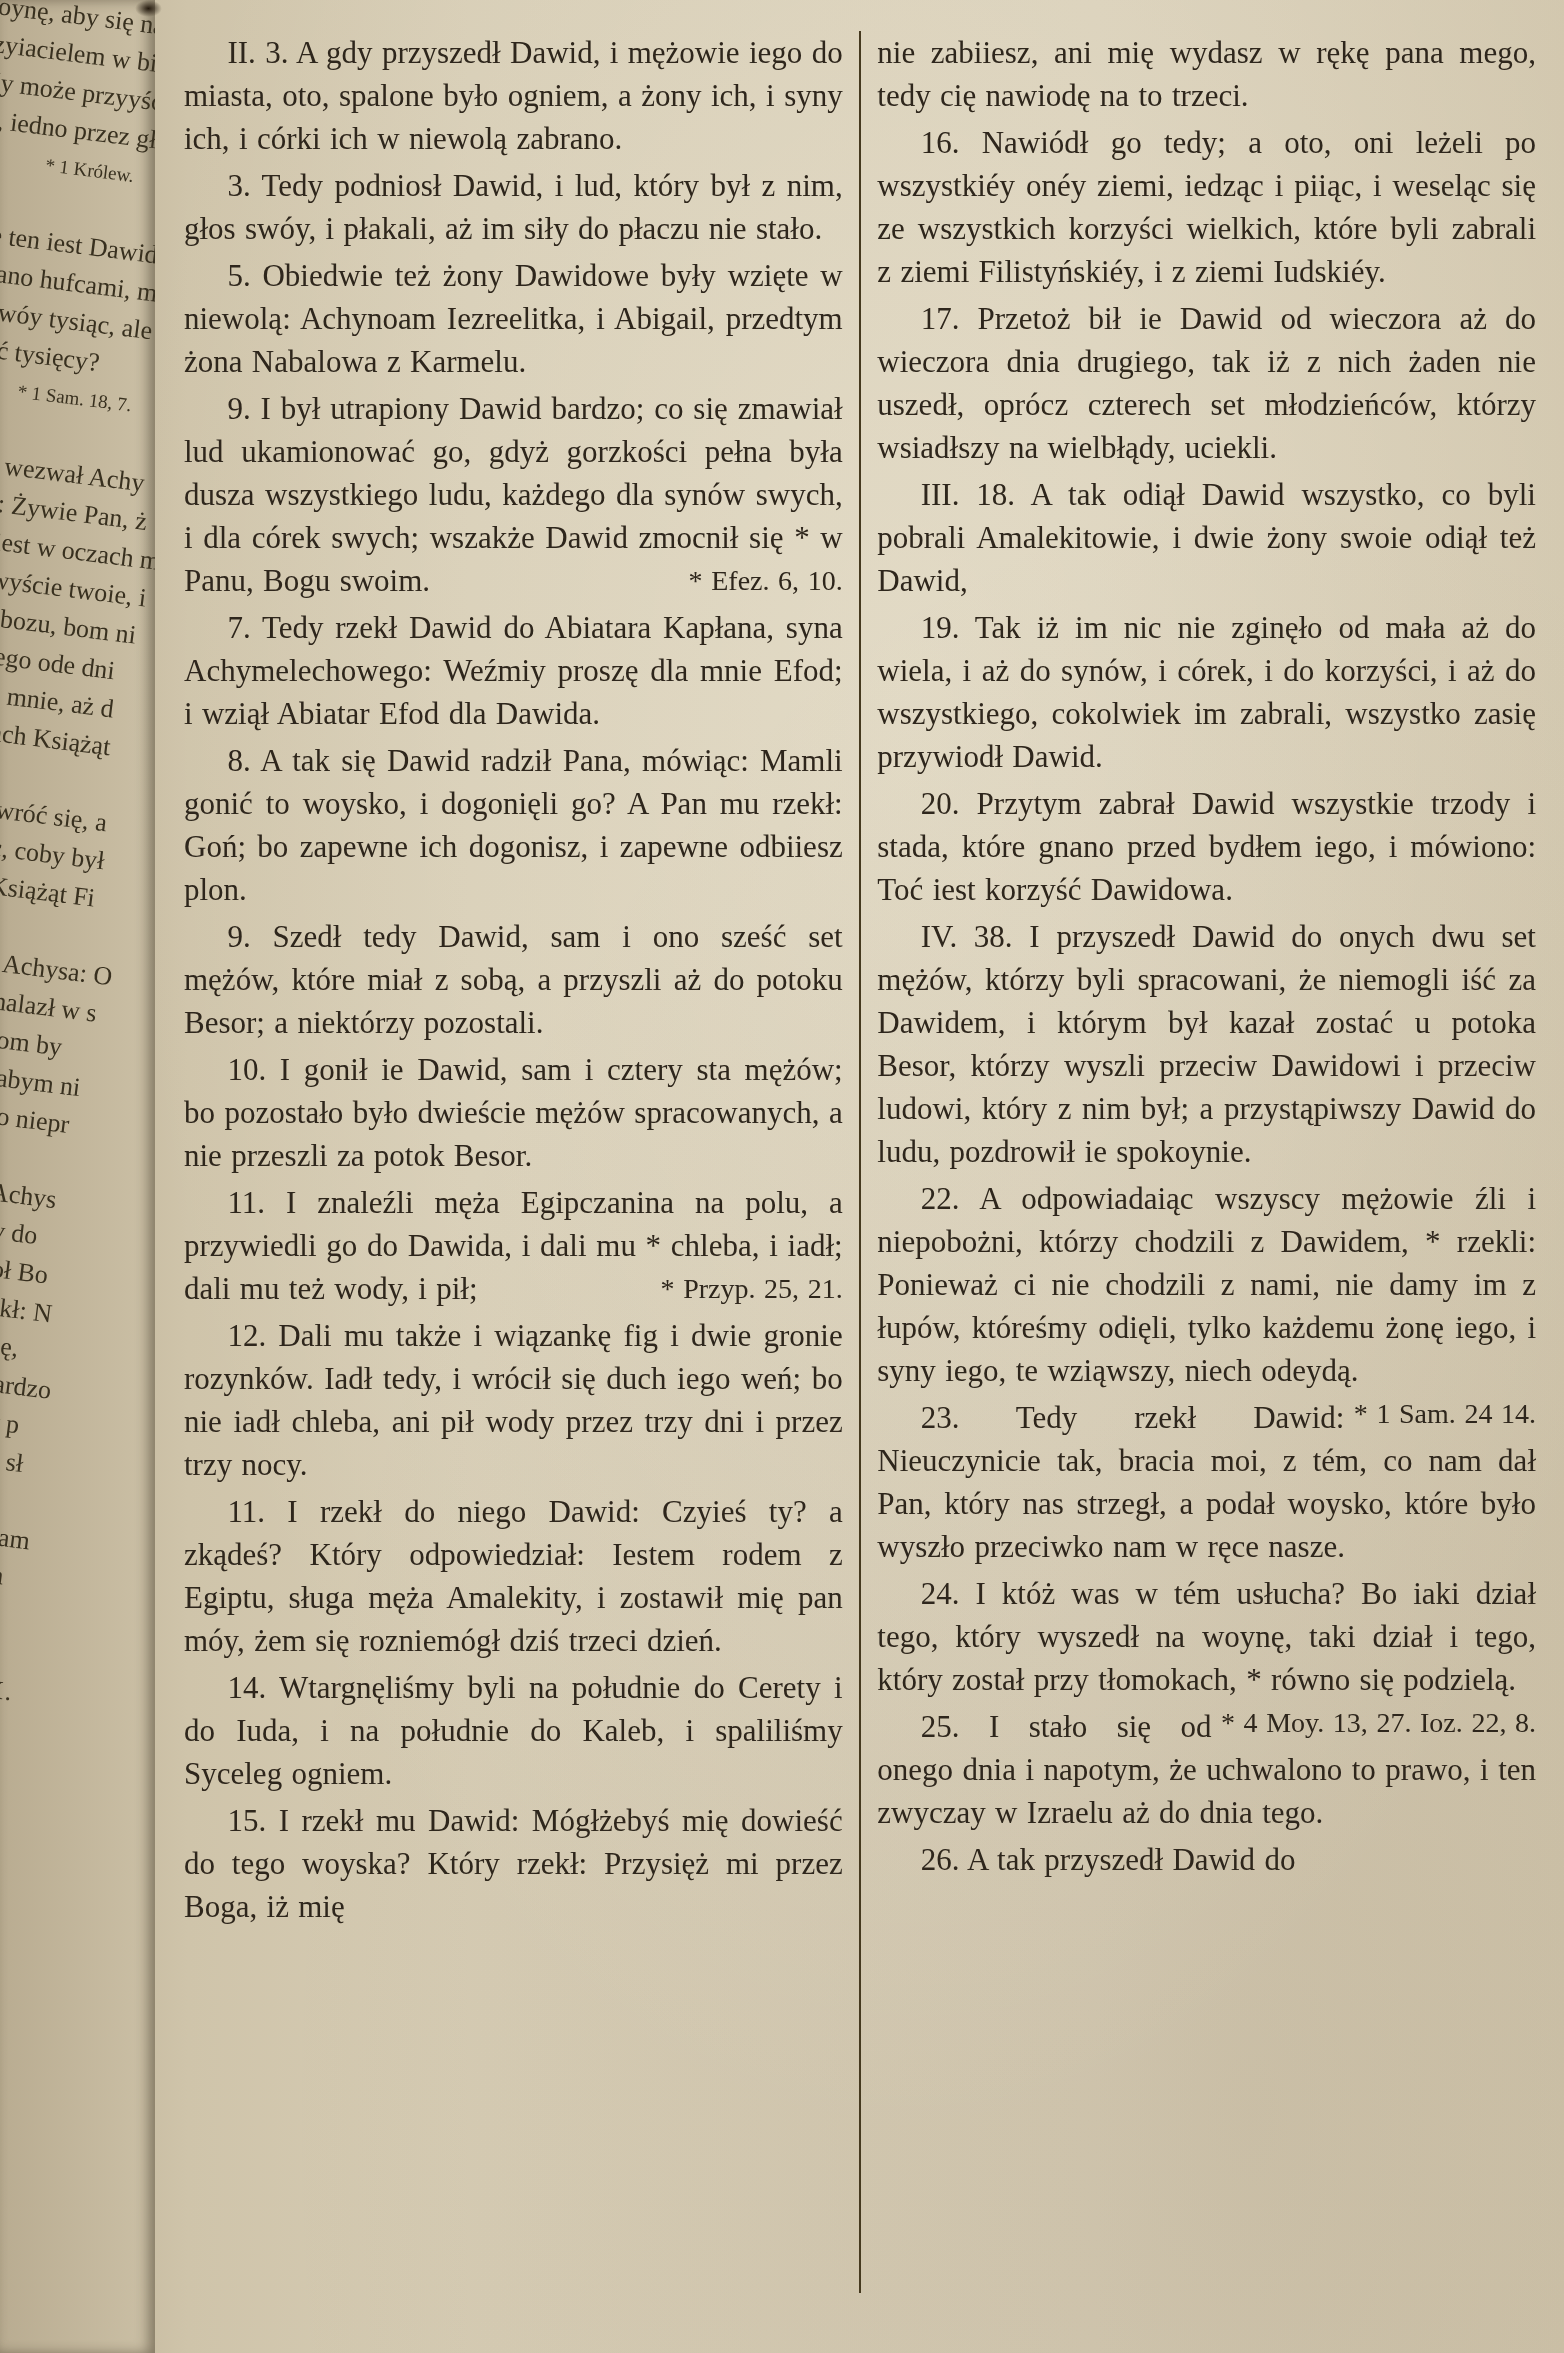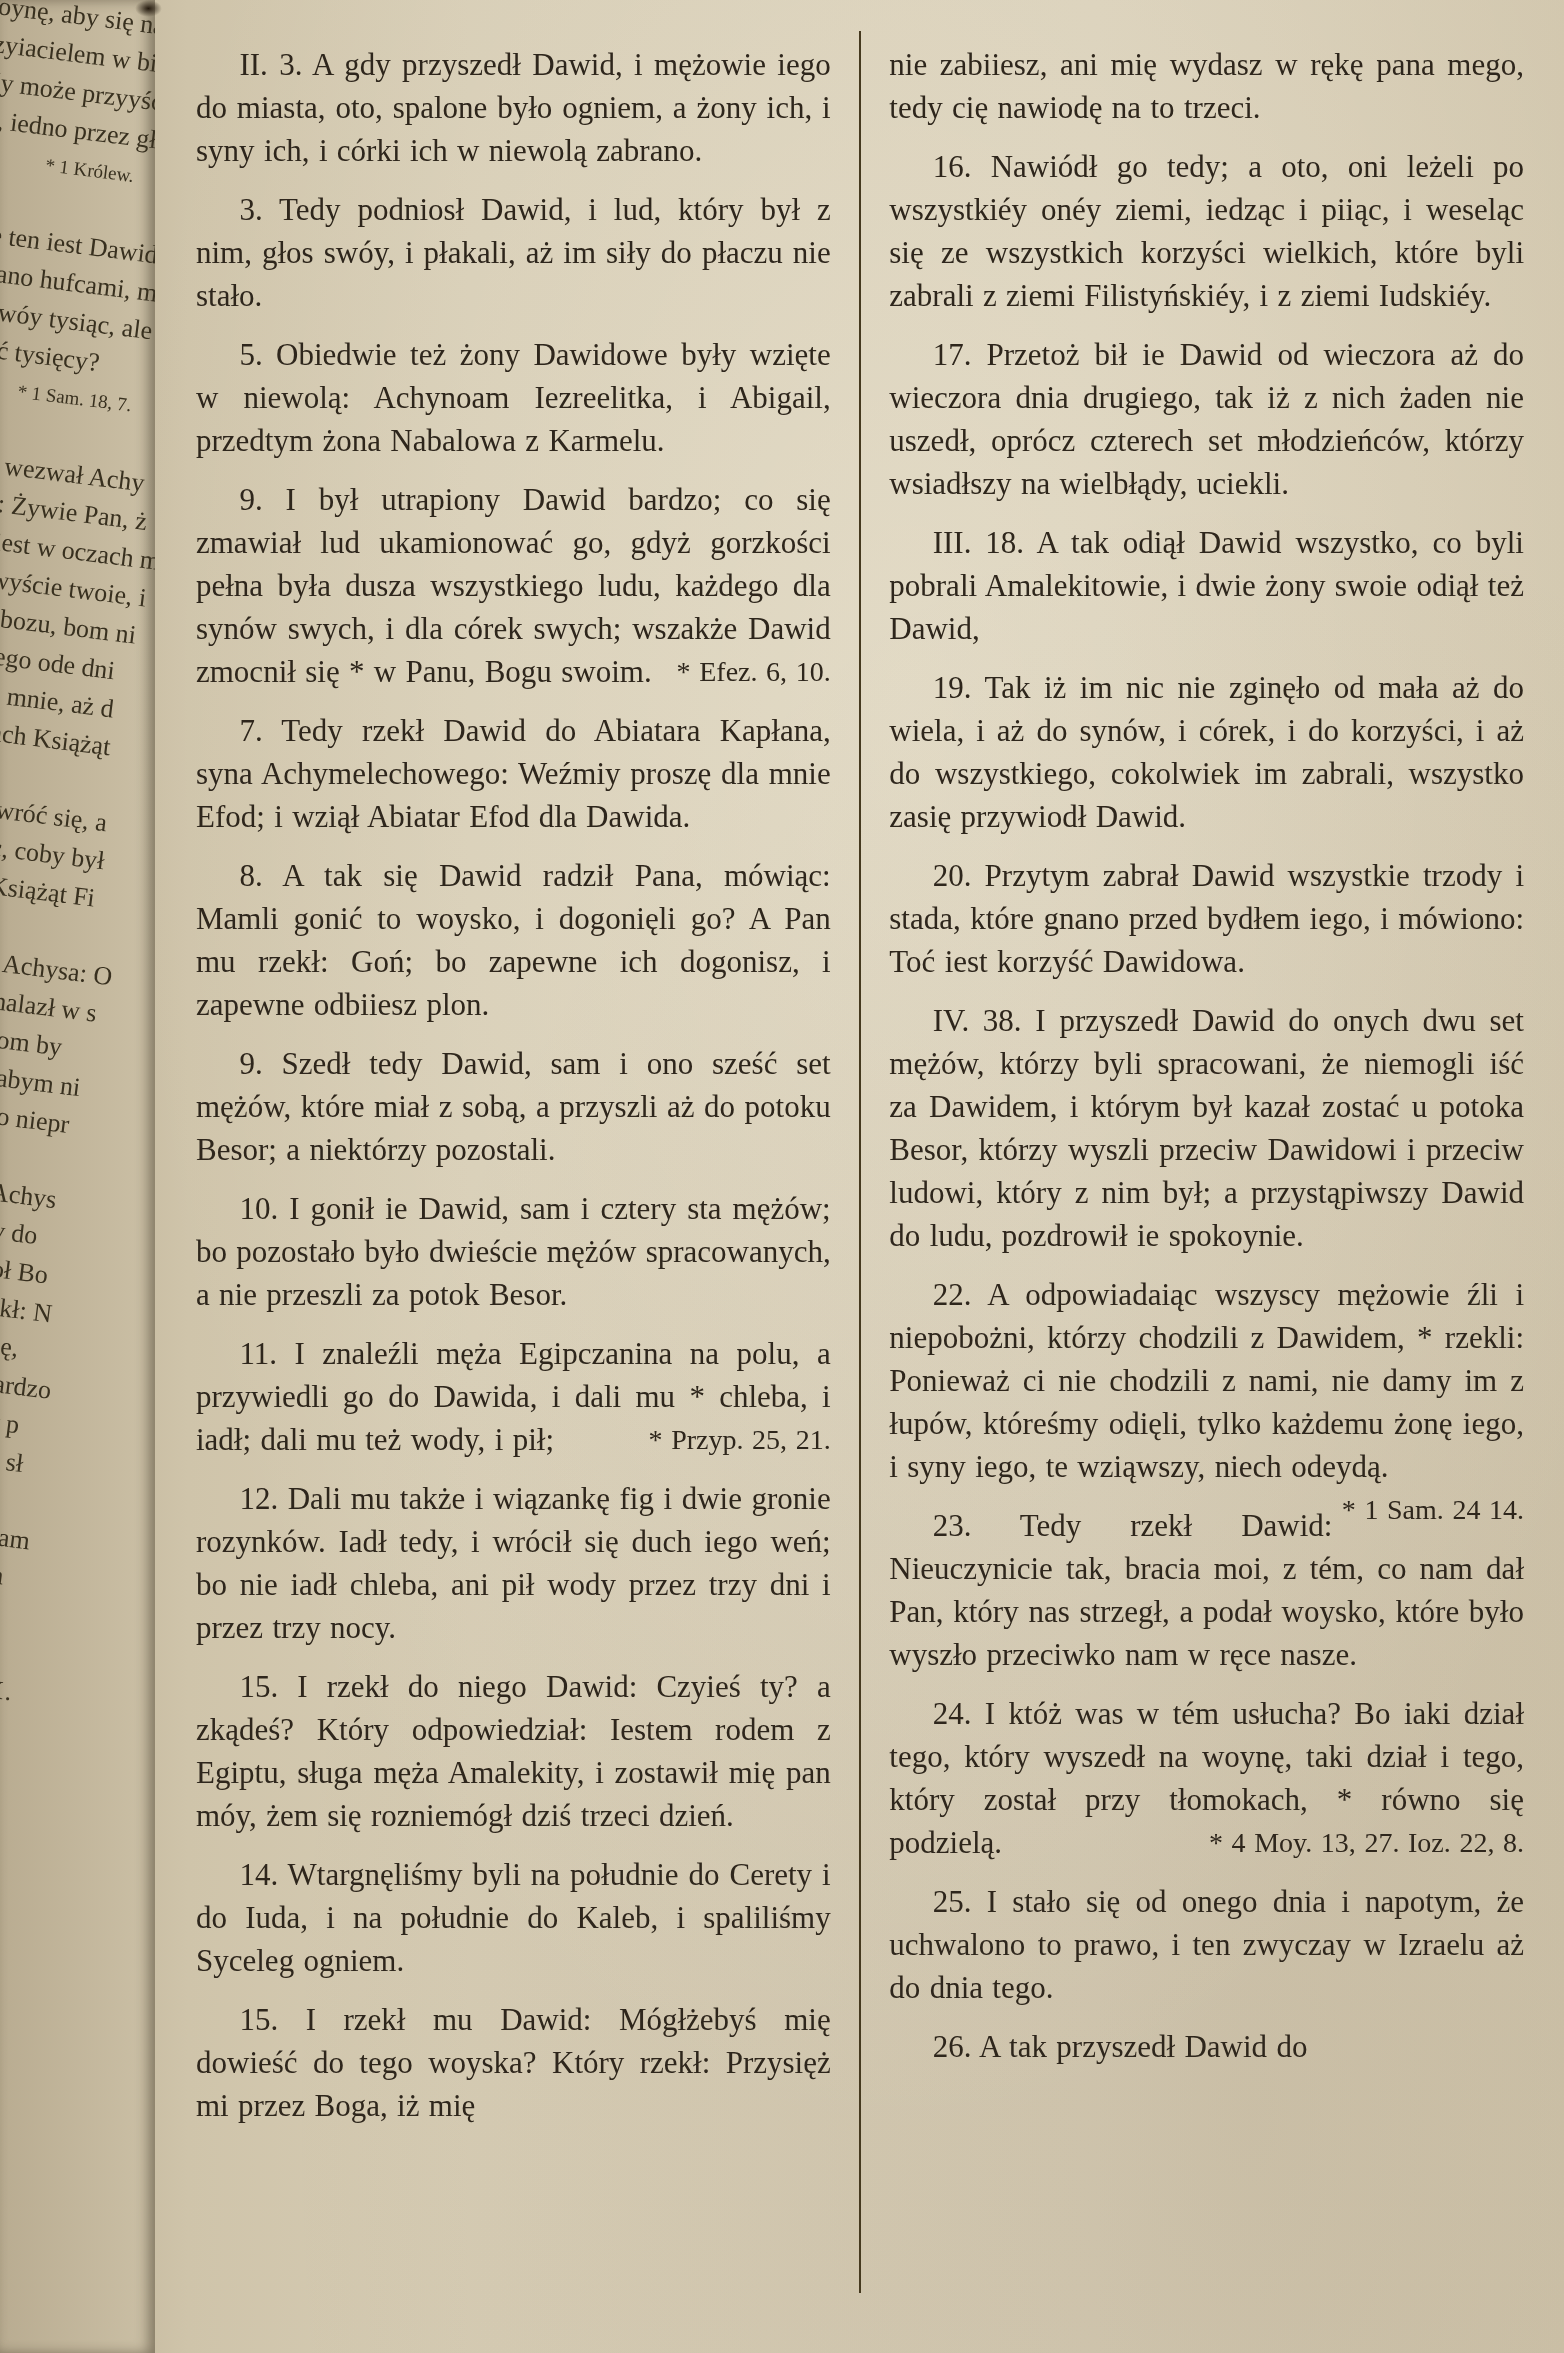--- a/index.html
+++ b/index.html
@@ -52,21 +52,21 @@
     font-size: 36px; letter-spacing: 3.1px; line-height: 47px;
   }
   .page-number {
     position: absolute; right: 22px; top: 0;
     font-size: 34px; line-height: 47px;
   }
   .columns { display: flex; align-items: stretch; padding-top: 3.1px; height: 2269px; overflow: hidden; }
   .column { flex: 1 1 0; padding: 0 12.5px; text-align: justify; overflow: hidden; }
   .col-divider { width: 1.6px; background: #45391f; margin-top: 4.7px; flex: 0 0 auto; }
   .verse {
-    margin: 16px; font-size: 31px; line-height: 43px;
+    margin: 4px; font-size: 31px; line-height: 43px;
     text-indent: 1.4em; word-spacing: 1.6px;
   }
   .verse.cont { text-indent: 0; }
   .ref {
     float: right; font-size: 28px; line-height: 43px;
     margin-left: 9.4px; text-indent: 0;
   }
   .corner-artifact {
     position: absolute; left: 135px; top: 0; width: 27px; height: 17px;
     background: radial-gradient(ellipse at center, #241a0e 0%, rgba(36,26,14,0) 70%);
@@ -176,21 +176,21 @@
         </p>
           <p class="verse">
           <span>11. I znaleźli męża Egipczanina na polu, a przywiedli go do Dawida, i dali mu * chleba, i iadł; dali mu też wody, i pił;</span>
           <span class="ref">* Przyp. 25, 21.</span>
         </p>
           <p class="verse">
           <span>12. Dali mu także i wiązankę fig i dwie gronie rozynków. Iadł tedy, i wrócił się duch iego weń; bo nie iadł chleba, ani pił wody przez trzy dni i przez trzy nocy.</span>
           
         </p>
           <p class="verse">
-          <span>15. I rzekł do niego Dawid: Czyieś ty? a zkądeś? Który odpowiedział: Iestem rodem z Egiptu, sługa męża Amalekity, i zostawił mię pan móy, żem się rozniemógł dziś trzeci dzień.</span>
+          <span>11. I rzekł do niego Dawid: Czyieś ty? a zkądeś? Który odpowiedział: Iestem rodem z Egiptu, sługa męża Amalekity, i zostawił mię pan móy, żem się rozniemógł dziś trzeci dzień.</span>
           
         </p>
           <p class="verse">
           <span>14. Wtargnęliśmy byli na południe do Cerety i do Iuda, i na południe do Kaleb, i spaliliśmy Syceleg ogniem.</span>
           
         </p>
           <p class="verse">
           <span>15. I rzekł mu Dawid: Mógłżebyś mię dowieść do tego woyska? Który rzekł: Przysięż mi przez Boga, iż mię</span>
           
         </p>

